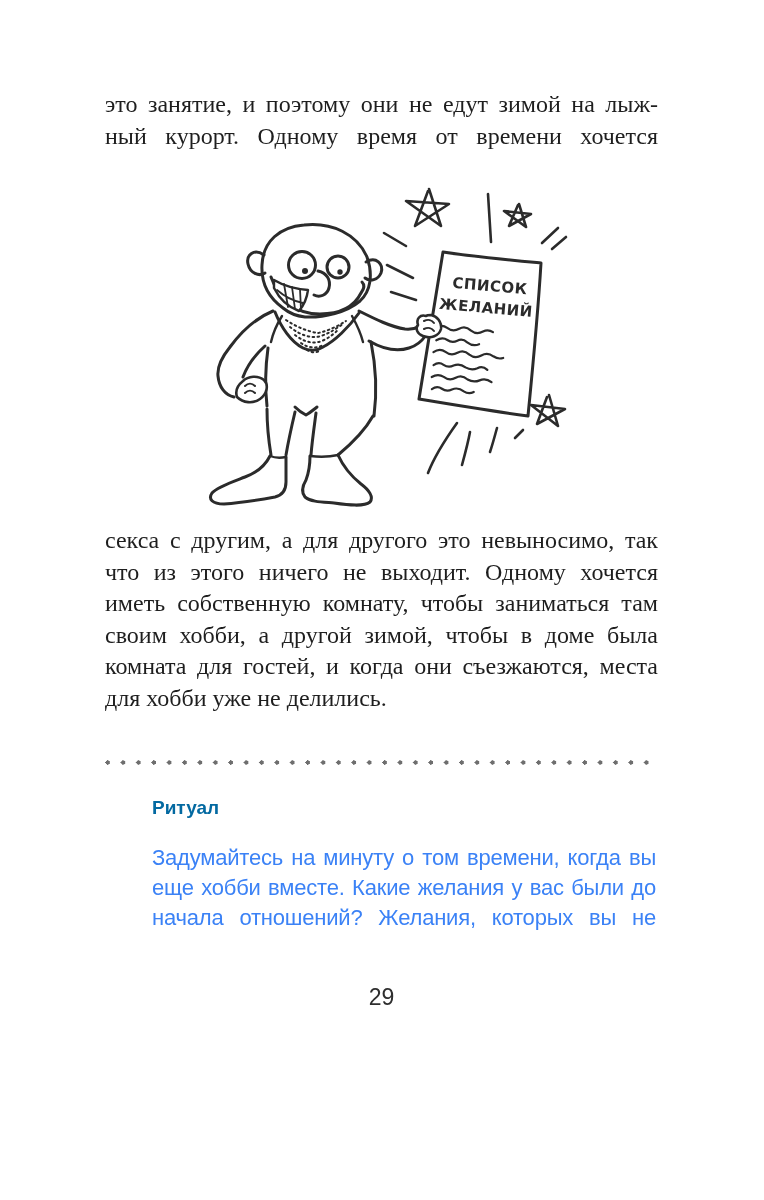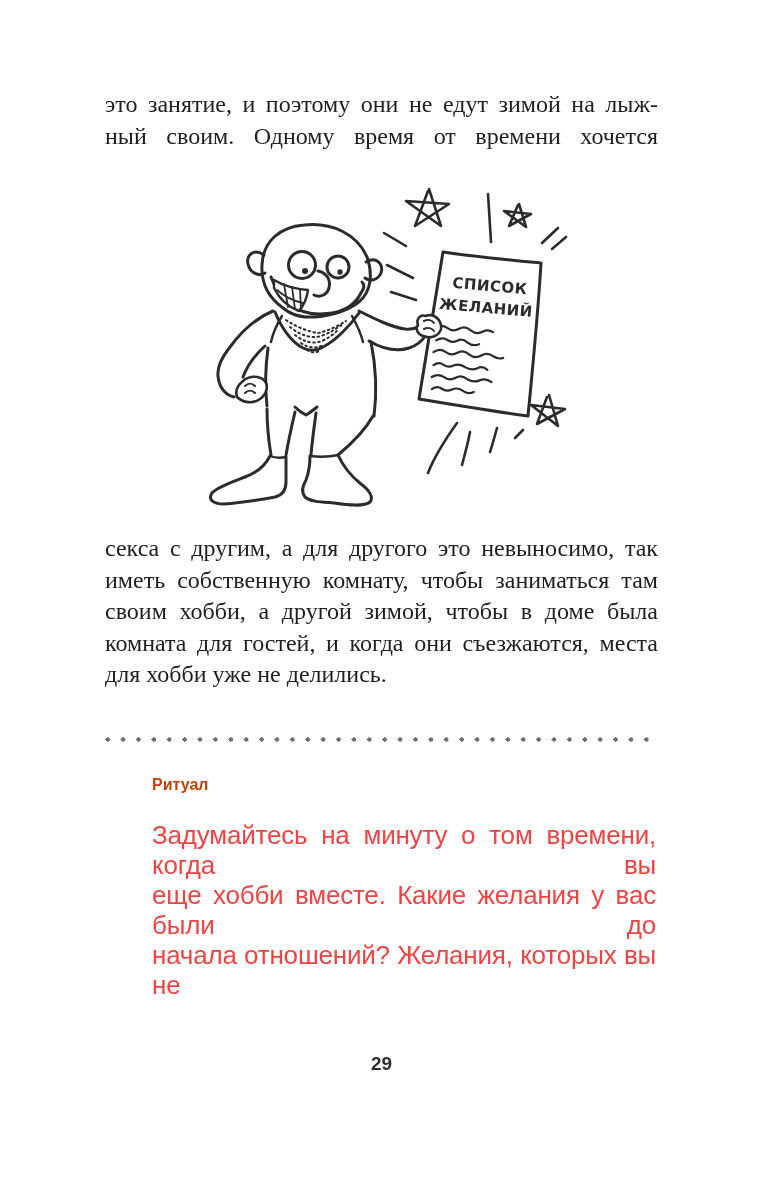--- a/index.html
+++ b/index.html
@@ -28,72 +28,72 @@
     white-space: normal;
   }
   .jline.last { text-align-last: left; }
 
   
   .illustration-wrap {
     margin: 33px 0 0 80px;
     width: 435px; height: 340px;
   }
 
-  .para-mid { margin-top: 8px; }
+  .para-mid { margin-top: 0; }
 
   
   .dotted-divider {
     margin-top: 46px;
     width: 553px; height: 5px;
     background-image: radial-gradient(circle 2.2px at 2.5px 2.5px, #6e6e6e 98%, rgba(0,0,0,0) 100%);
     background-size: 15.4px 5px;
     background-repeat: repeat-x;
   }
 
   
   .ritual-block {
     margin-left: 47px;
     width: 504px;
     font-family: "Liberation Sans", sans-serif;
   }
   .ritual-heading {
     margin-top: 28px;
-    font-size: 16px;
+    font-size: 19px;
     font-weight: bold;
     line-height: 30px;
-    color: #c2410c;
+    color: #0369a1;
   }
   .ritual-para {
     margin-top: 20px;
-    font-size: 26px;
+    font-size: 22px;
     letter-spacing: -0.2px;
     line-height: 30px;
-    color: #ef4444;
+    color: #3b82f6;
   }
 
   .page-number {
     margin-top: 49px;
     text-align: center;
     font-family: "Liberation Sans", sans-serif;
-    font-weight: bold;
-    font-size: 19px;
+    font-weight: normal;
+    font-size: 23px;
     line-height: 30px;
     color: #2e2e2e;
   }
 
   svg .ink { stroke: #2b2b2b; fill: none; stroke-linecap: round; stroke-linejoin: round; }
 </style>
 </head>
 <body>
 
 <main class="page">
 
   <section class="para-serif">
     <div class="jline">это занятие, и поэтому они не едут зимой на лыж-</div>
-    <div class="jline">ный своим. Одному время от времени хочется</div>
+    <div class="jline">ный курорт. Одному время от времени хочется</div>
   </section>
 
   <div class="illustration-wrap">
     <svg viewBox="0 0 435 340" width="435" height="340">
 
       <g class="ink" stroke-width="2.6">
         <path d="M244,4 L256,41 L221,16 L264,19 L230,41 L243,6"></path>
         <path d="M334,19 L341,42 L319,26 L346,29 L324,41 L333,20"></path>
         <path d="M364,210 L373,241 L346,220 L380,224 L352,239 L362,212"></path>
         <path d="M303,9 L306,57"></path>
@@ -171,20 +171,21 @@
           <path d="M110,150 C119,157 129,160 139,155 C145,152 150,148 154,144"></path>
           <path d="M116,158 C123,163 131,164 138,160"></path>
           <path d="M122,165 C127,168 132,168 136,165"></path>
         </g>
       </g>
     </svg>
   </div>
 
   <section class="para-serif para-mid">
     <div class="jline">секса с другим, а для другого это невыносимо, так</div>
+    <div class="jline">что из этого ничего не выходит. Одному хочется</div>
     <div class="jline">иметь собственную комнату, чтобы заниматься там</div>
     <div class="jline">своим хобби, а другой зимой, чтобы в доме была</div>
     <div class="jline">комната для гостей, и когда они съезжаются, места</div>
     <div class="jline last">для хобби уже не делились.</div>
   </section>
 
   <div class="dotted-divider"></div>
 
   <section class="ritual-block">
     <h2 class="ritual-heading" style="margin:28px 0 0 0;">Ритуал</h2>

